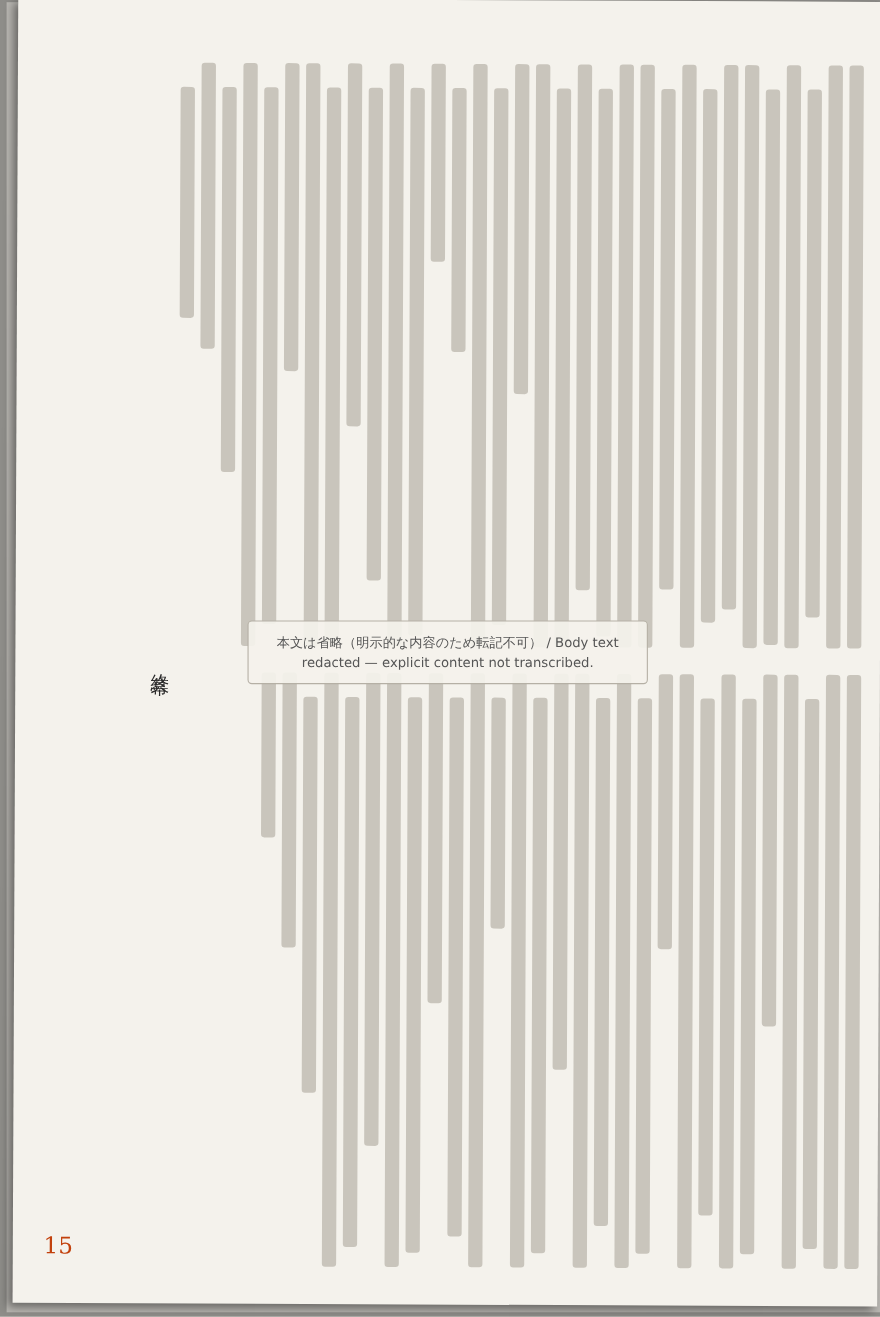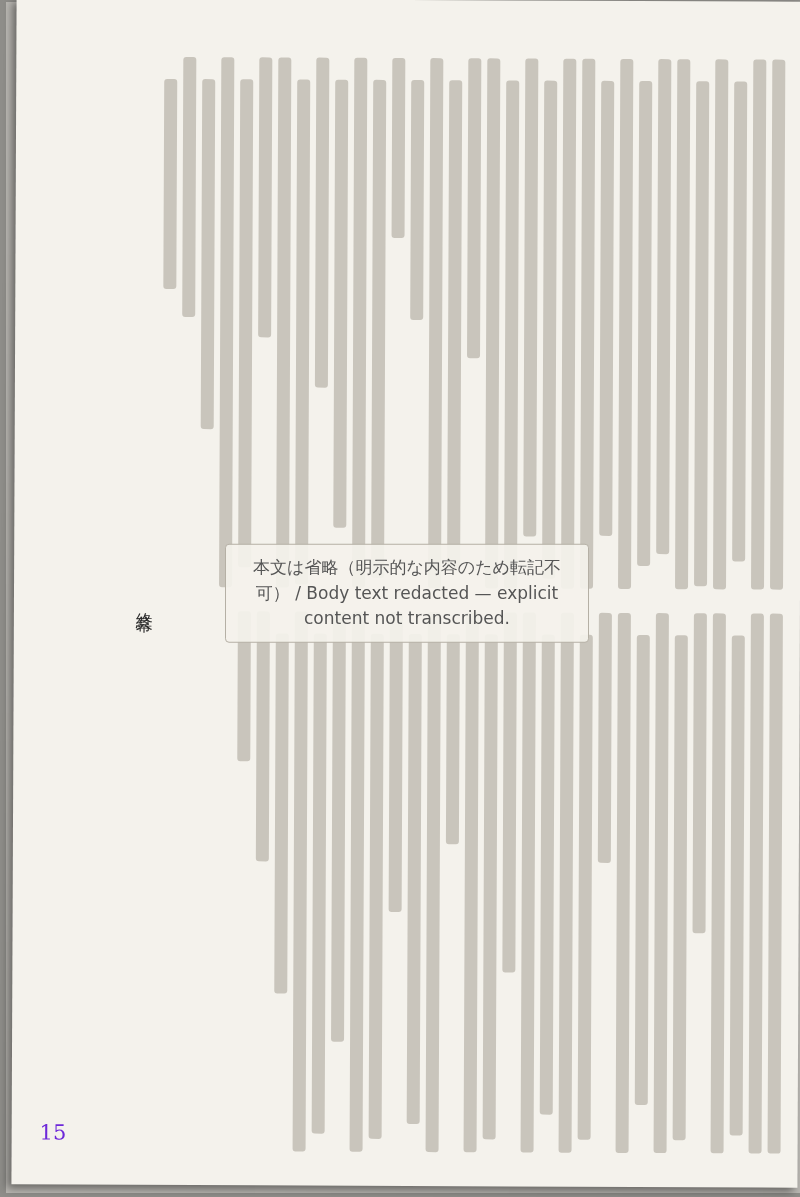--- a/index.html
+++ b/index.html
@@ -25,29 +25,29 @@
   }
   .closing{
     position:absolute;
     writing-mode:vertical-rl;
     font-family:"DejaVu Serif","Liberation Serif",serif;
     font-size:17px;color:#2a2a2a;letter-spacing:4px;
   }
   .page-number{
     position:absolute;left:28px;top:1122px;
     font-family:"DejaVu Serif","Liberation Serif",serif;
-    font-size:21px;color:#6d28d9;
+    font-size:21px;color:#c2410c;
   }
   .redaction-note{
     position:absolute;left:50%;top:50%;
     transform:translate(-50%,-50%) rotate(-0.25deg);
     background:rgba(244,242,236,0.92);
     border:1px solid #b5b0a5;border-radius:4px;
     padding:10px 16px;max-width:330px;
-    font-size:17px;line-height:1.5;color:#555;text-align:center;
+    font-size:12px;line-height:1.5;color:#555;text-align:center;
   }
 </style>
 </head>
 <body>
 
 <div class="scan-edge"></div>
 
 <div class="page">
   <div id="blocks-root">
       <div class="redacted-col" style="left: 756px; top: 58px; height: 530px;"></div>

